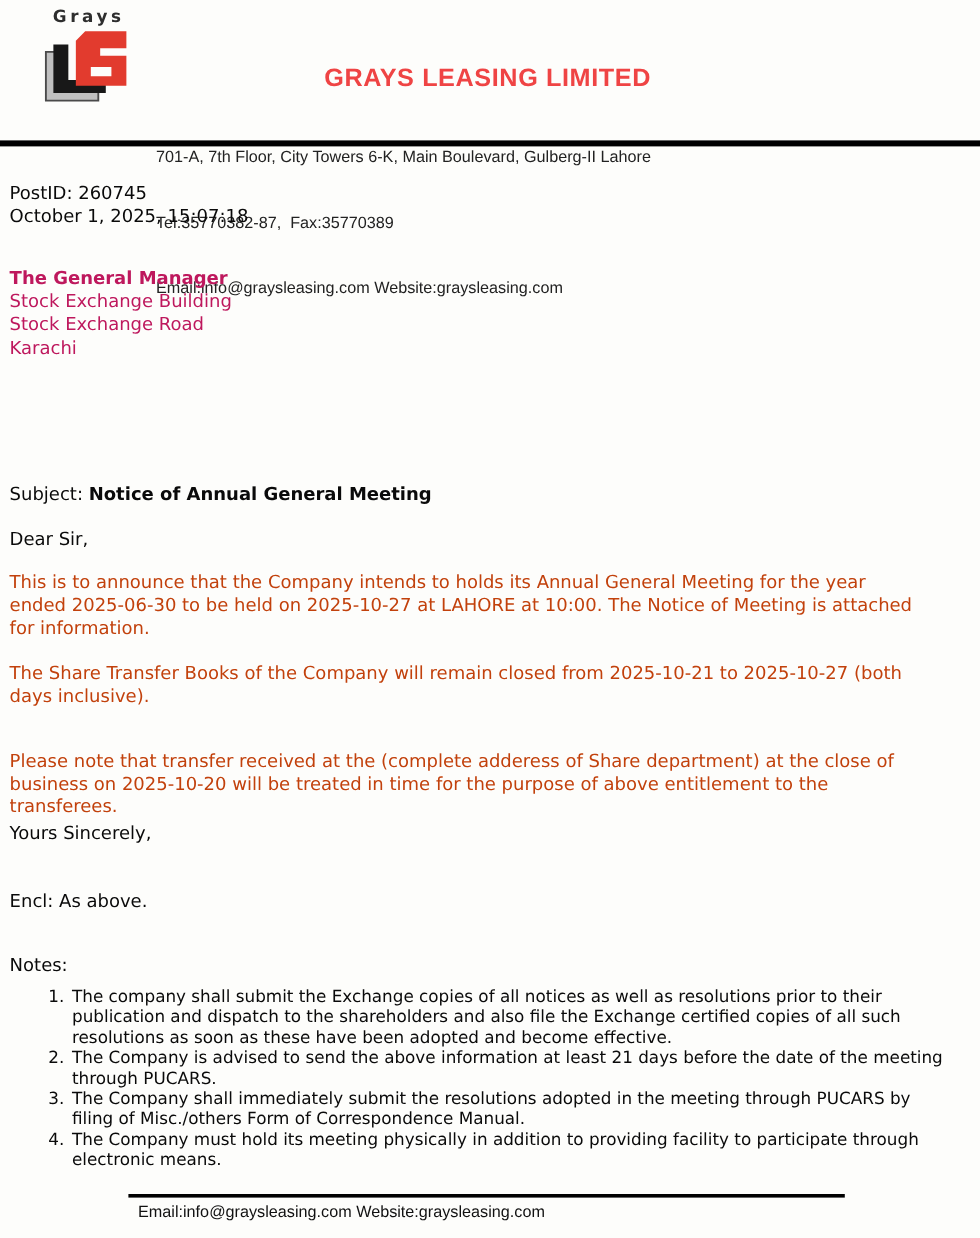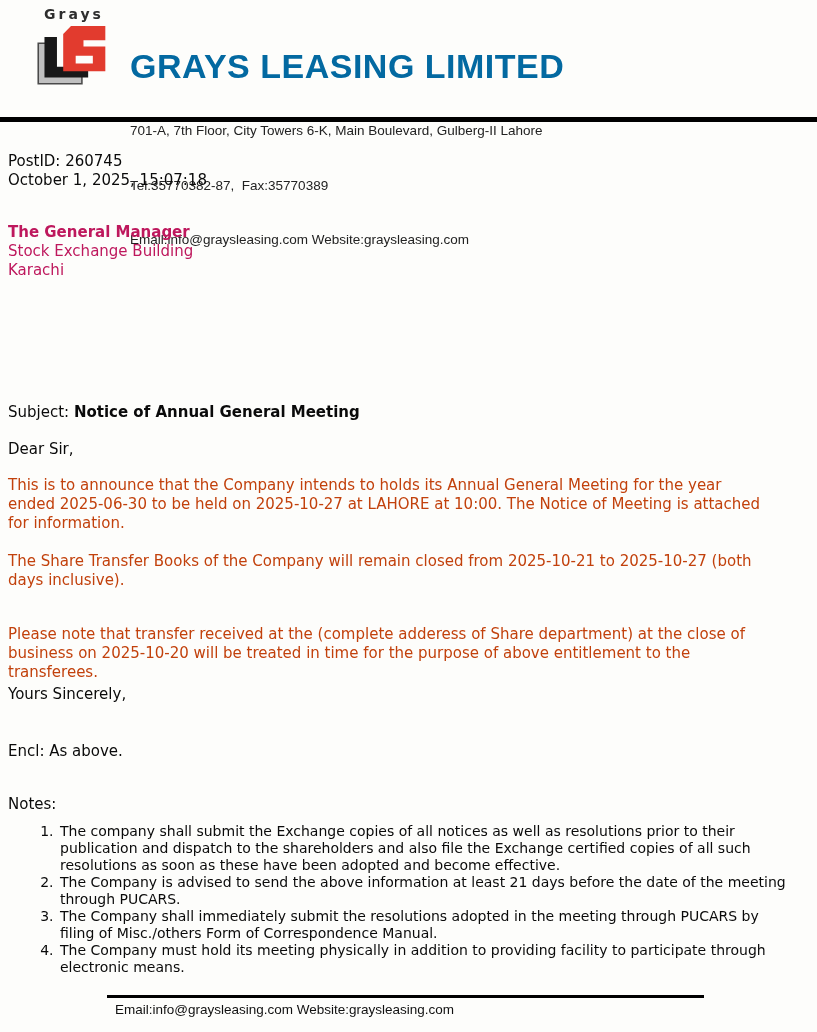--- a/index.html
+++ b/index.html
@@ -30,23 +30,23 @@
   }
   .logo-mark { display: block; margin-top: 1px; margin-left: 2px; }
 
   .company-info {
     position: absolute;
     left: 130px; top: 13px;
     white-space: pre-wrap;
   }
   .company-name {
     font-family: "Liberation Sans", sans-serif;
-    font-size: 34px;
+    font-size: 21px;
     font-weight: bold;
-    color: #0369a1;
+    color: #ef4444;
     letter-spacing: 0.5px;
     line-height: 30px;
     text-align: right;
   }
   .company-line {
     font-family: "Liberation Sans", sans-serif;
     font-size: 13.5px;
     color: #222222;
     line-height: 16.5px;
   }
@@ -162,20 +162,21 @@
 <div class="divider"></div>
 
 <div class="meta">
   <div>PostID: 260745</div>
   <div>October 1, 2025, 15:07:18</div>
 </div>
 
 <div class="addressee">
   <div class="bold">The General Manager</div>
   <div>Stock Exchange Building</div>
+  <div>Stock Exchange Road</div>
   <div>Karachi</div>
 </div>
 
 <div class="subject"><span>Subject: </span><span class="bold">Notice of Annual General Meeting</span></div>
 
 <div class="salutation">Dear Sir,</div>
 
 <p class="para para-1">This is to announce that the Company intends to holds its Annual General Meeting for the year ended 2025-06-30 to be held on 2025-10-27 at LAHORE at 10:00. The Notice of Meeting is attached for information.</p>
 <p class="para para-2">The Share Transfer Books of the Company will remain closed from 2025-10-21 to 2025-10-27 (both days inclusive).</p>
 <p class="para para-3">Please note that transfer received at the (complete adderess of Share department) at the close of business on 2025-10-20 will be treated in time for the purpose of above entitlement to the transferees.</p>

